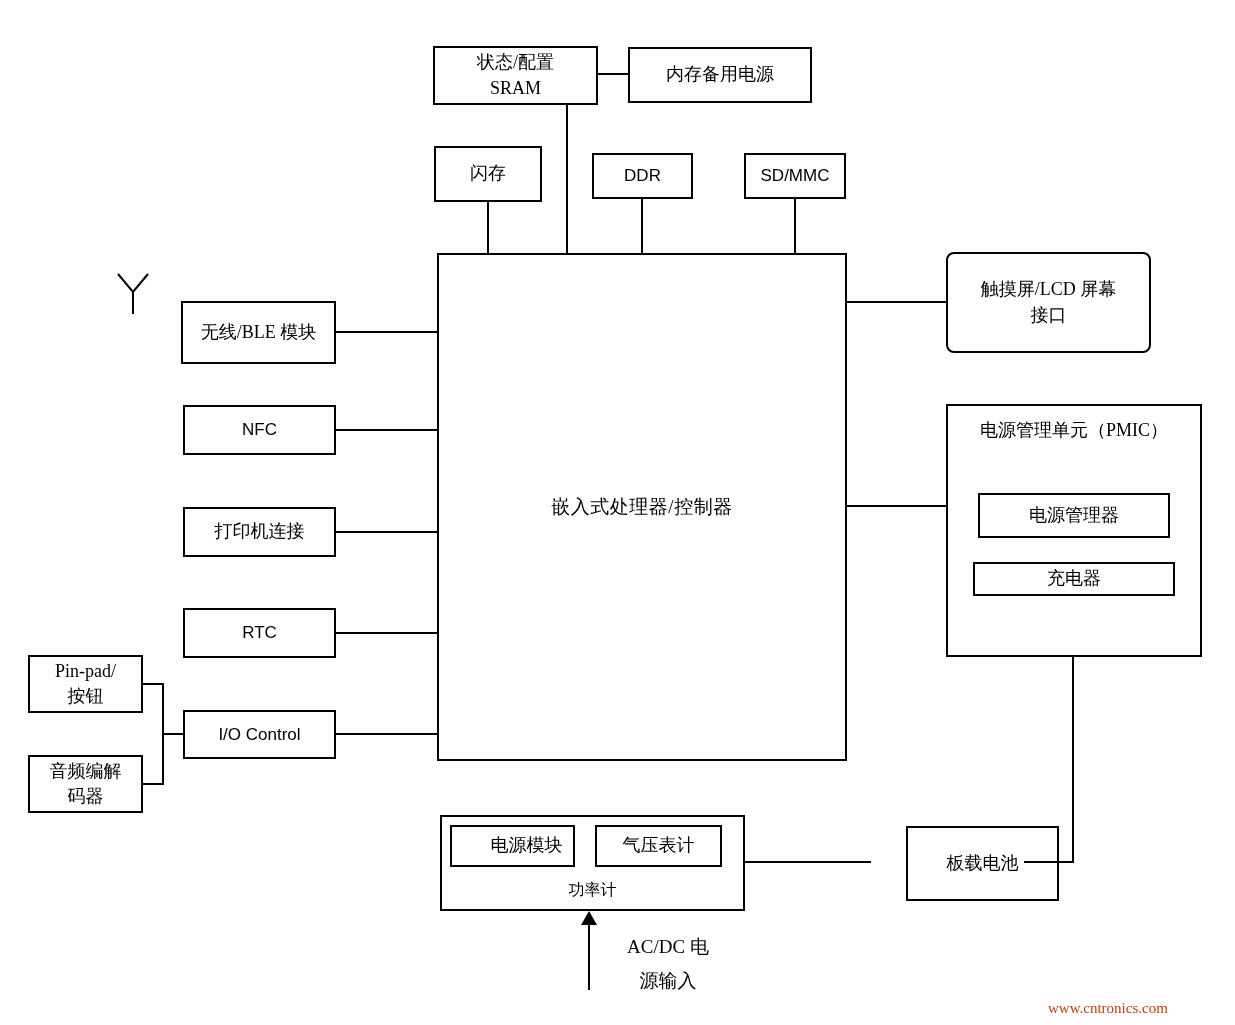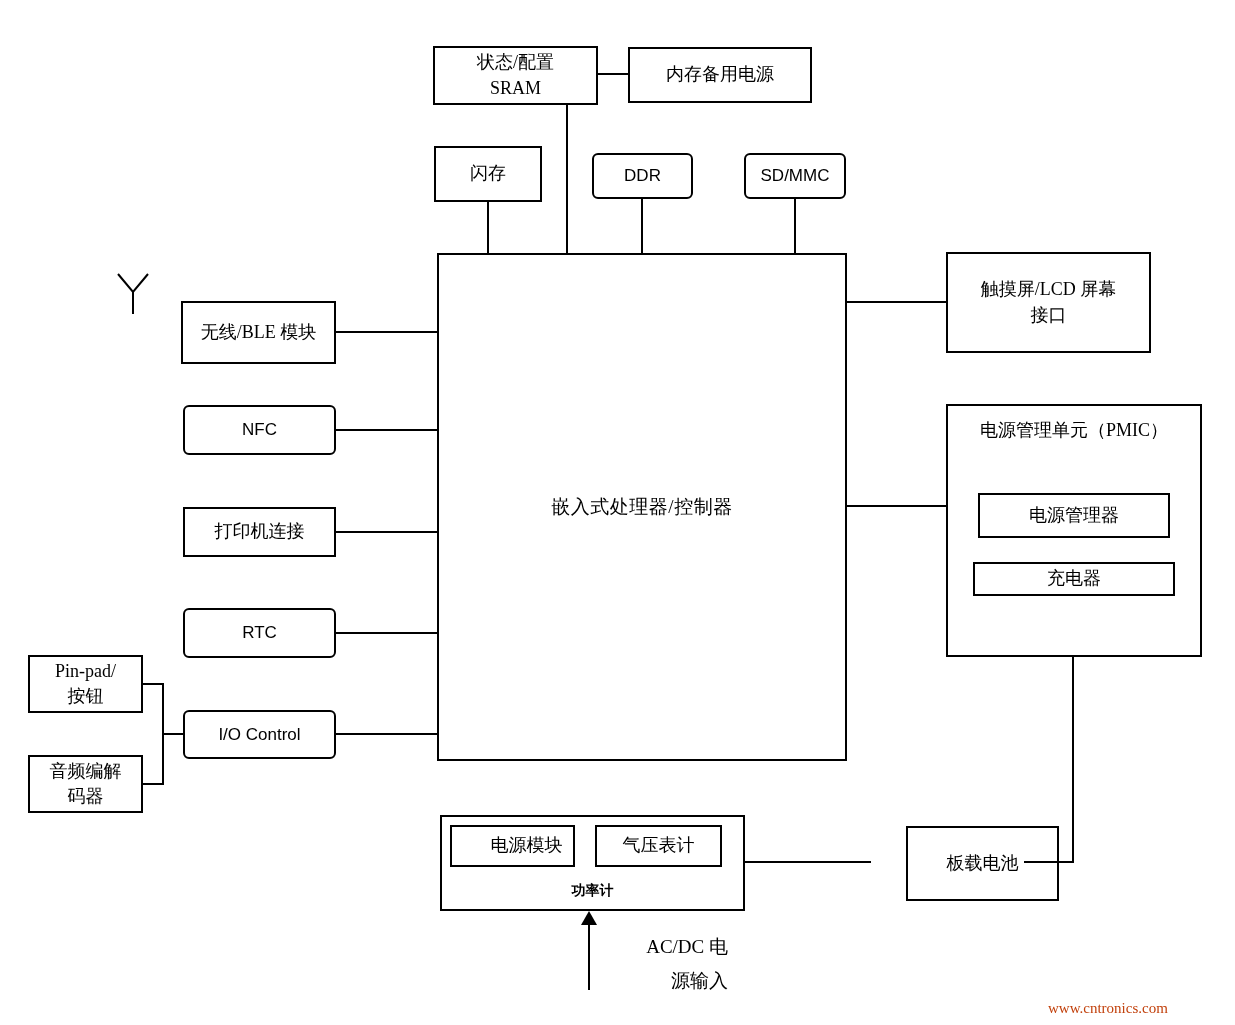--- a/index.html
+++ b/index.html
@@ -18,31 +18,31 @@
     border: 2px solid #000;
     background: #fff;
     display: flex;
     align-items: center;
     justify-content: center;
     text-align: center;
     font-size: 18px;
     line-height: 1.4;
   }
   .multiline { white-space: pre-line; }
-  .sans { font-family: "Liberation Sans", "DejaVu Sans", sans-serif; font-size: 17px; border-radius: 6px; }
+  .sans { font-family: "Liberation Sans", "DejaVu Sans", sans-serif; font-size: 17px; }
   .cpu { font-size: 19px; letter-spacing: 0.5px; }
   .container-box { align-items: flex-start; justify-content: flex-start; }
   .line { position: absolute; background: #000; }
   .pmic-title {
     position: absolute; top: 12px; left: 0; width: 100%;
     text-align: center; font-size: 18px;
   }
   .pm-label {
     position: absolute; bottom: 8px; left: 0; width: 100%;
-    text-align: center; font-size: 14px; font-weight: bold;
+    text-align: center; font-size: 16px;
   }
   .antenna { position: absolute; }
   .arrow-head {
     position: absolute; width: 0; height: 0;
     border-left: 8px solid transparent;
     border-right: 8px solid transparent;
     border-bottom: 14px solid #000;
   }
   .acdc-label {
     position: absolute; font-size: 19px; text-align: center;
@@ -82,21 +82,21 @@
   <div class="box sans" style="left:183px; top:608px; width:153px; height:50px;">RTC</div>
 
   <div class="box multiline" style="left:28px; top:655px; width:115px; height:58px;">Pin-pad/
 按钮</div>
 
   <div class="box sans" style="left:183px; top:710px; width:153px; height:49px;">I/O Control</div>
 
   <div class="box multiline" style="left:28px; top:755px; width:115px; height:58px;">音频编解
 码器</div>
 
-  <div class="box multiline" style="left:946px; top:252px; width:205px; height:101px;">触摸屏/LCD 屏幕
+  <div class="box multiline" style="left:946px; top:252px; width:205px; height:101px;border-radius:8px;">触摸屏/LCD 屏幕
 接口</div>
 
   <div class="box container-box" style="left:946px; top:404px; width:256px; height:253px;">
     <div class="pmic-title">电源管理单元（PMIC）</div>
   </div>
   <div class="box" style="left:978px; top:493px; width:192px; height:45px;">电源管理器</div>
   <div class="box" style="left:973px; top:562px; width:202px; height:34px;">充电器</div>
 
   <div class="box container-box" style="left:440px; top:815px; width:305px; height:96px;">
     <div class="pm-label">功率计</div>
@@ -145,18 +145,18 @@
 
   <div class="line" style="left:1072px; top:657px; width:2px; height:206px;"></div>
 
   <div class="line" style="left:1024px; top:861px; width:50px; height:2px;"></div>
 
   <div class="line" style="left:745px; top:861px; width:126px; height:2px;"></div>
 
   <div class="arrow-head" style="left:581px; top:911px;"></div>
   <div class="line" style="left:588px; top:923px; width:2px; height:67px;"></div>
 
-  <div class="acdc-label multiline" style="left:608px; top:930px; width:120px;text-align:right;">AC/DC 电
+  <div class="acdc-label multiline" style="left:608px; top:930px; width:120px;">AC/DC 电
 源输入</div>
 
   <div class="watermark" style="left:1048px; top:1000px;">www.cntronics.com</div>
 
 </div>
 
 </body></html>

